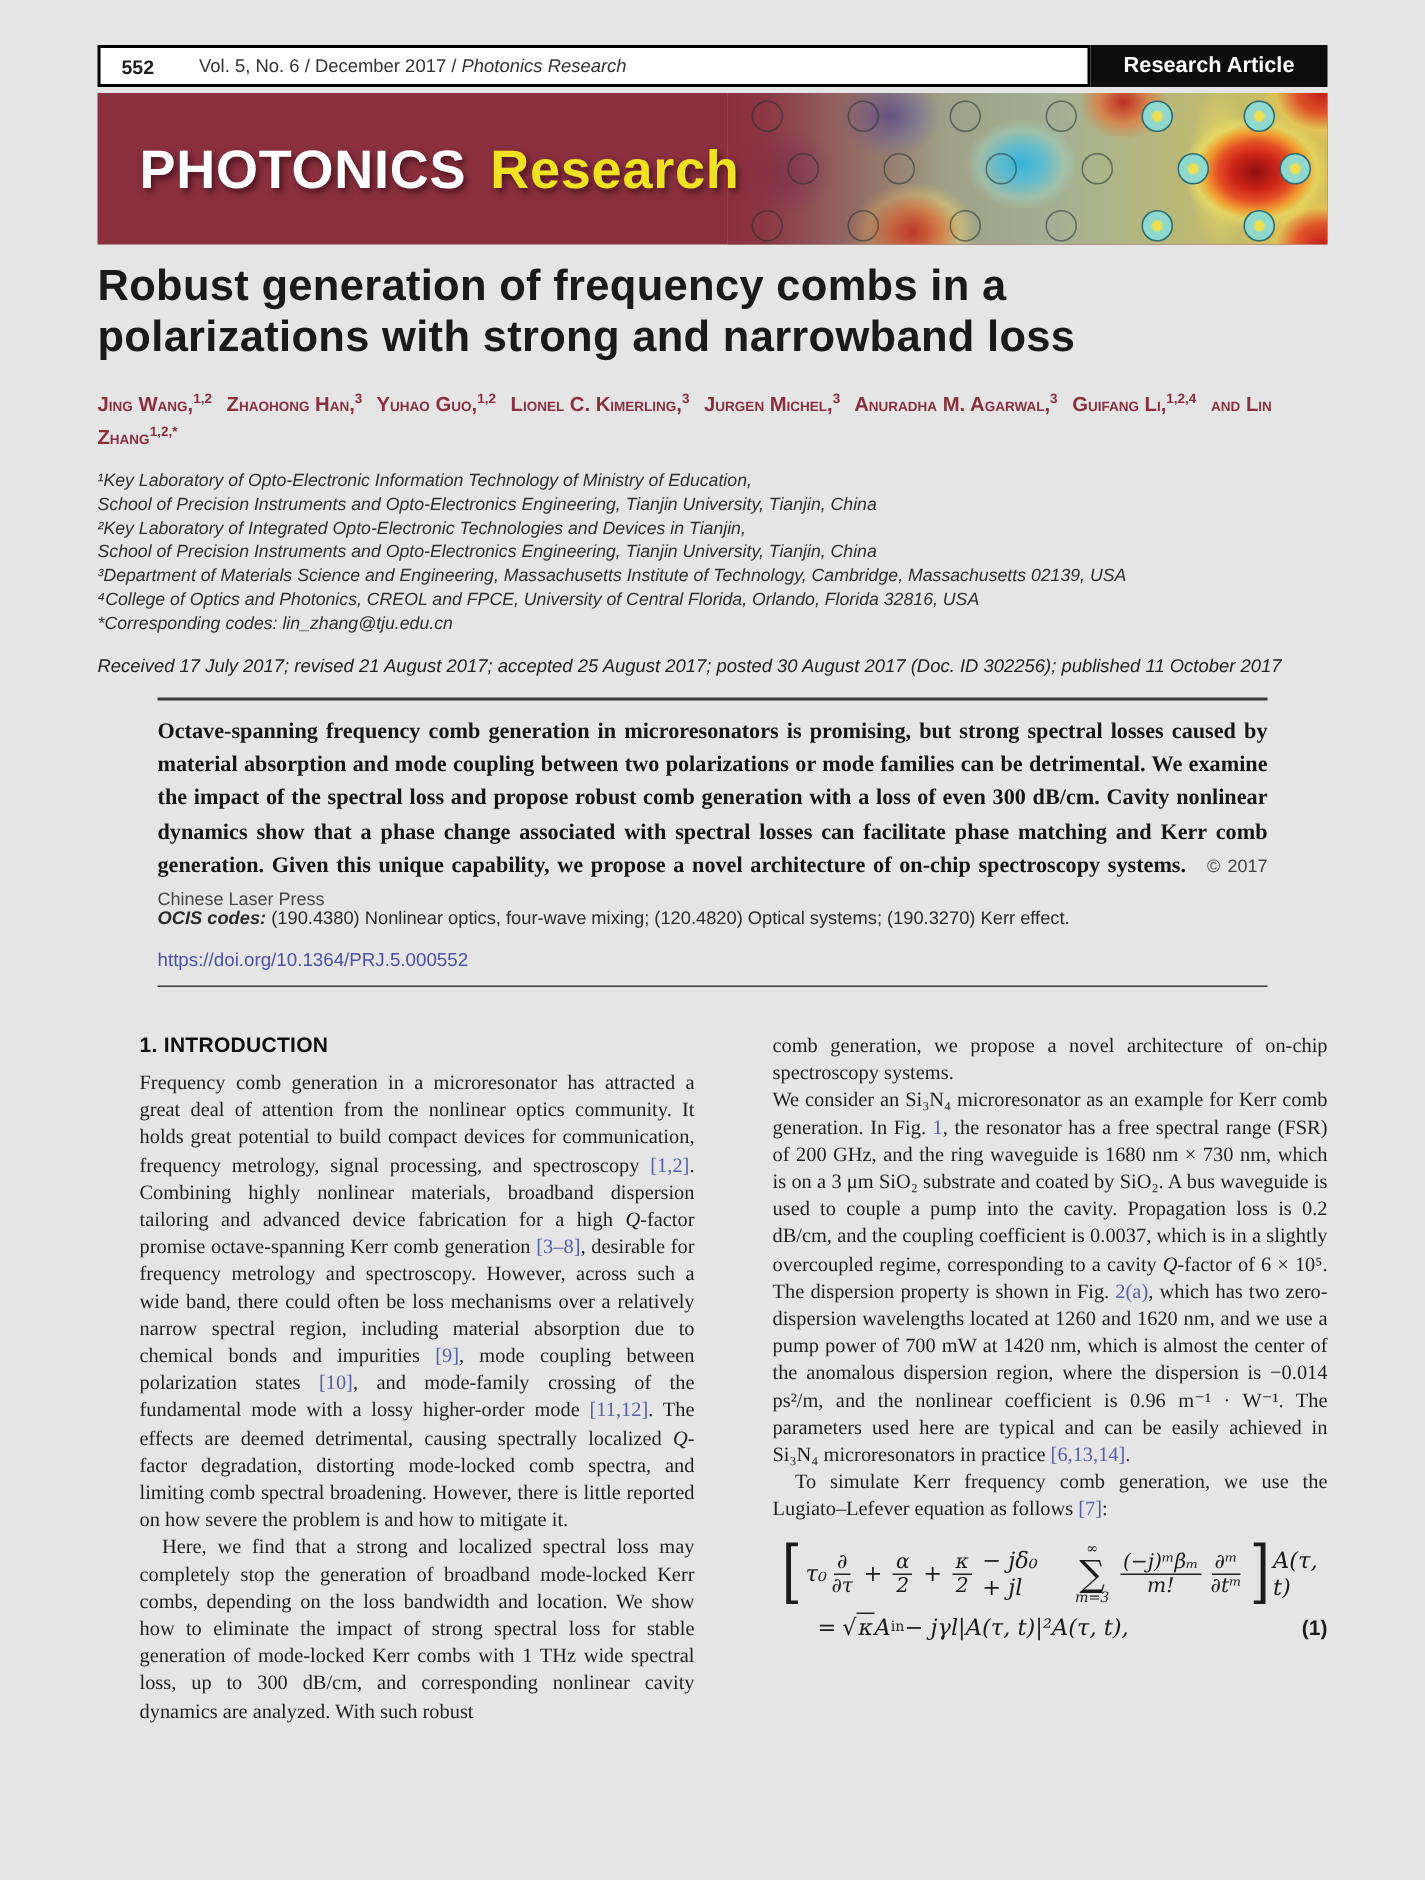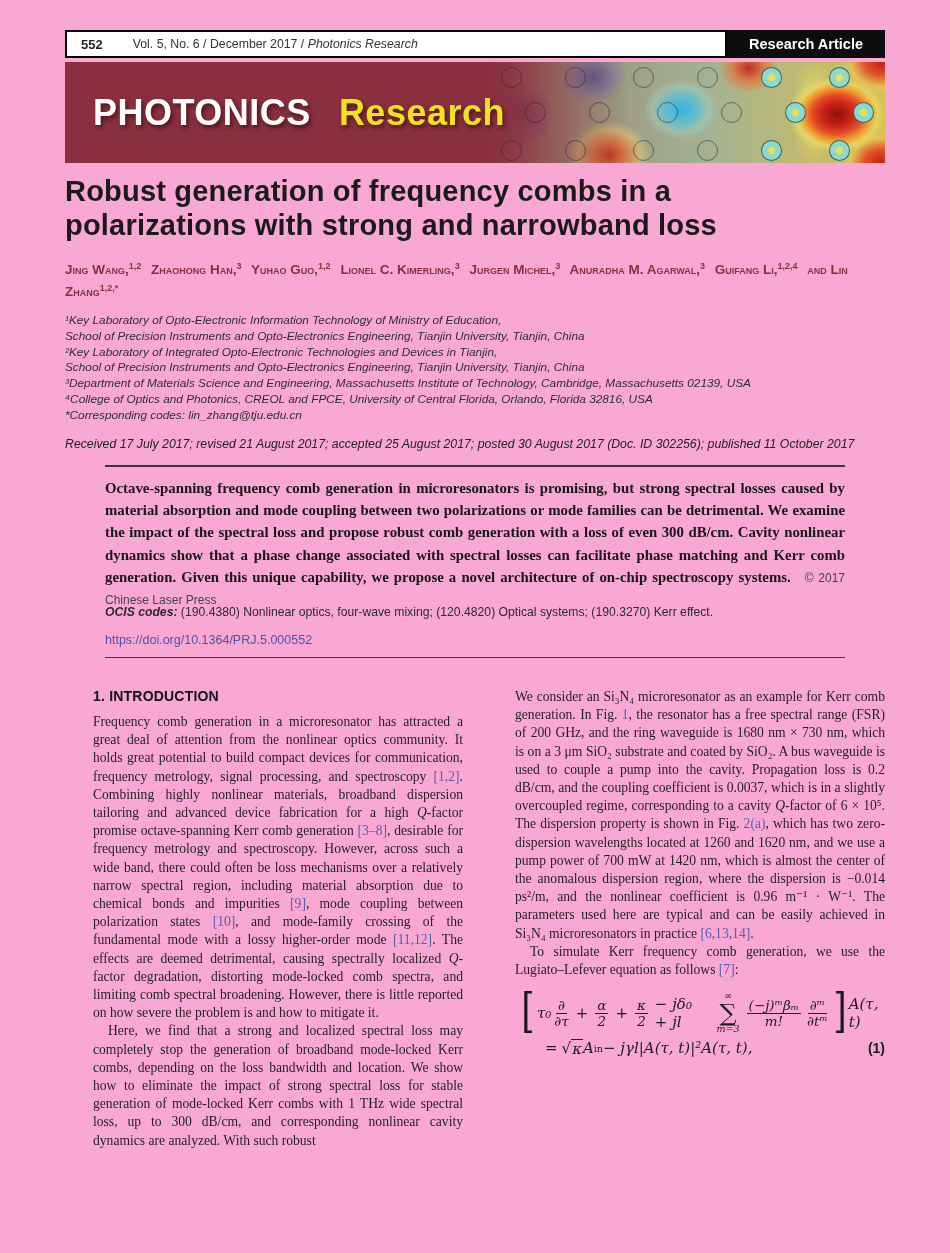--- a/index.html
+++ b/index.html
@@ -1,37 +1,37 @@
 <!DOCTYPE html>
 <html><head>
 <meta charset="utf-8">
 <style>
   * { margin:0; padding:0; box-sizing:border-box; }
   body { background:#ffffff; }
   .page {
-    position:relative; width:950px; height:1253px; background:#f9a8d4;
+    position:relative; width:950px; height:1253px; background:#e5e5e5;
     font-family:"Liberation Serif","DejaVu Serif",serif; color:#1f1f1f; overflow:hidden;
   }
   
   .hdr { position:absolute; top:30px; left:65px; width:820px; height:28px; display:flex; }
   .hdr-box { flex:1; border:2px solid #000; background:#fff; display:flex; align-items:center;
     font-family:"Liberation Sans",sans-serif; }
   .hdr-pagenum { font-weight:bold; font-size:13px; margin-left:14px; }
   .hdr-cite { font-size:12.3px; color:#333; margin-left:30px; }
   .hdr-cite .it { font-style:italic; }
   .hdr-badge { background:#0d0d0d; color:#fff; font-family:"Liberation Sans",sans-serif;
     font-weight:bold; font-size:14.5px; display:flex; align-items:center; padding:0 22px; }
   
   .banner { position:absolute; top:62px; left:65px; width:820px; height:101px;
     background:#8a2f3e; overflow:hidden; }
   .banner-logo { position:absolute; left:28px; top:50%; transform:translateY(-50%);
     font-family:"Liberation Sans",sans-serif; font-weight:bold; font-size:36px; letter-spacing:0.5px;
     text-shadow:2px 3px 4px rgba(25,0,5,0.55); white-space:nowrap; z-index:3; }
   .brand-1 { color:#ffffff; }
-  .brand-2 { color:#f0e121; margin-left:28px; }
+  .brand-2 { color:#f0e121; margin-left:16px; }
   .banner-art { position:absolute; right:0; top:0; width:400px; height:101px;
     background:
       linear-gradient(90deg, #8a2f3e 0%, rgba(138,47,62,0.9) 6%, rgba(138,47,62,0.55) 16%, rgba(138,47,62,0) 36%),
       radial-gradient(70px 55px at 88% 52%, #8f0f0f 0%, #cc2418 22%, #e65026 36%, #f0a030 48%, rgba(240,225,100,0.55) 58%, rgba(240,225,100,0) 70%),
       radial-gradient(55px 45px at 99% 0%, #c32015 0%, #e0542a 30%, rgba(240,200,80,0.5) 55%, rgba(240,200,80,0) 70%),
       radial-gradient(55px 45px at 99% 100%, #c32015 0%, #e0542a 30%, rgba(240,200,80,0.5) 55%, rgba(240,200,80,0) 70%),
       radial-gradient(30px 80px at 82% 50%, rgba(245,230,90,0.75) 0%, rgba(245,230,90,0) 70%),
       radial-gradient(48px 40px at 66% 6%, rgba(190,40,30,0.95) 0%, rgba(225,120,60,0.75) 35%, rgba(230,190,90,0) 62%),
       radial-gradient(52px 42px at 49% 47%, #35b4dc 0%, rgba(90,190,215,0.85) 30%, rgba(160,215,195,0.45) 55%, rgba(160,215,195,0) 72%),
       radial-gradient(60px 48px at 31% 92%, rgba(200,50,30,0.95) 0%, rgba(225,120,60,0.8) 30%, rgba(235,205,110,0.5) 52%, rgba(235,205,110,0) 70%),
@@ -159,20 +159,21 @@
   <a class="doi" href="#">https://doi.org/10.1364/PRJ.5.000552</a>
   <div class="rule2"></div>
 
   <div class="cols">
     <div class="col">
       <h2 class="sec">1. INTRODUCTION</h2>
       <p>Frequency comb generation in a microresonator has attracted a great deal of attention from the nonlinear optics community. It holds great potential to build compact devices for communication, frequency metrology, signal processing, and spectroscopy <span class="cite">[1,2]</span>. Combining highly nonlinear materials, broadband dispersion tailoring and advanced device fabrication for a high <i>Q</i>-factor promise octave-spanning Kerr comb generation <span class="cite">[3–8]</span>, desirable for frequency metrology and spectroscopy. However, across such a wide band, there could often be loss mechanisms over a relatively narrow spectral region, including material absorption due to chemical bonds and impurities <span class="cite">[9]</span>, mode coupling between polarization states <span class="cite">[10]</span>, and mode-family crossing of the fundamental mode with a lossy higher-order mode <span class="cite">[11,12]</span>. The effects are deemed detrimental, causing spectrally localized <i>Q</i>-factor degradation, distorting mode-locked comb spectra, and limiting comb spectral broadening. However, there is little reported on how severe the problem is and how to mitigate it.</p>
       <p class="indent">Here, we find that a strong and localized spectral loss may completely stop the generation of broadband mode-locked Kerr combs, depending on the loss bandwidth and location. We show how to eliminate the impact of strong spectral loss for stable generation of mode-locked Kerr combs with 1 THz wide spectral loss, up to 300 dB/cm, and corresponding nonlinear cavity dynamics are analyzed. With such robust</p>
     </div>
     <div class="col">
+      <p>comb generation, we propose a novel architecture of on-chip spectroscopy systems.</p>
       <p>We consider an Si₃N₄ microresonator as an example for Kerr comb generation. In Fig. <span class="cite">1</span>, the resonator has a free spectral range (FSR) of 200 GHz, and the ring waveguide is 1680 nm × 730 nm, which is on a 3 μm SiO₂ substrate and coated by SiO₂. A bus waveguide is used to couple a pump into the cavity. Propagation loss is 0.2 dB/cm, and the coupling coefficient is 0.0037, which is in a slightly overcoupled regime, corresponding to a cavity <i>Q</i>-factor of 6 × 10⁵. The dispersion property is shown in Fig. <span class="cite">2(a)</span>, which has two zero-dispersion wavelengths located at 1260 and 1620 nm, and we use a pump power of 700 mW at 1420 nm, which is almost the center of the anomalous dispersion region, where the dispersion is −0.014 ps²/m, and the nonlinear coefficient is 0.96 m⁻¹ · W⁻¹. The parameters used here are typical and can be easily achieved in Si₃N₄ microresonators in practice <span class="cite">[6,13,14]</span>.</p>
       <p class="indent">To simulate Kerr frequency comb generation, we use the Lugiato–Lefever equation as follows <span class="cite">[7]</span>:</p>
 
       <div class="eq">
         <div class="eq-row">
           <span class="brk">[</span>
           <span>τ₀</span>
           <span class="frac">
               <span class="num">∂</span>
               <span class="den">∂τ</span>

